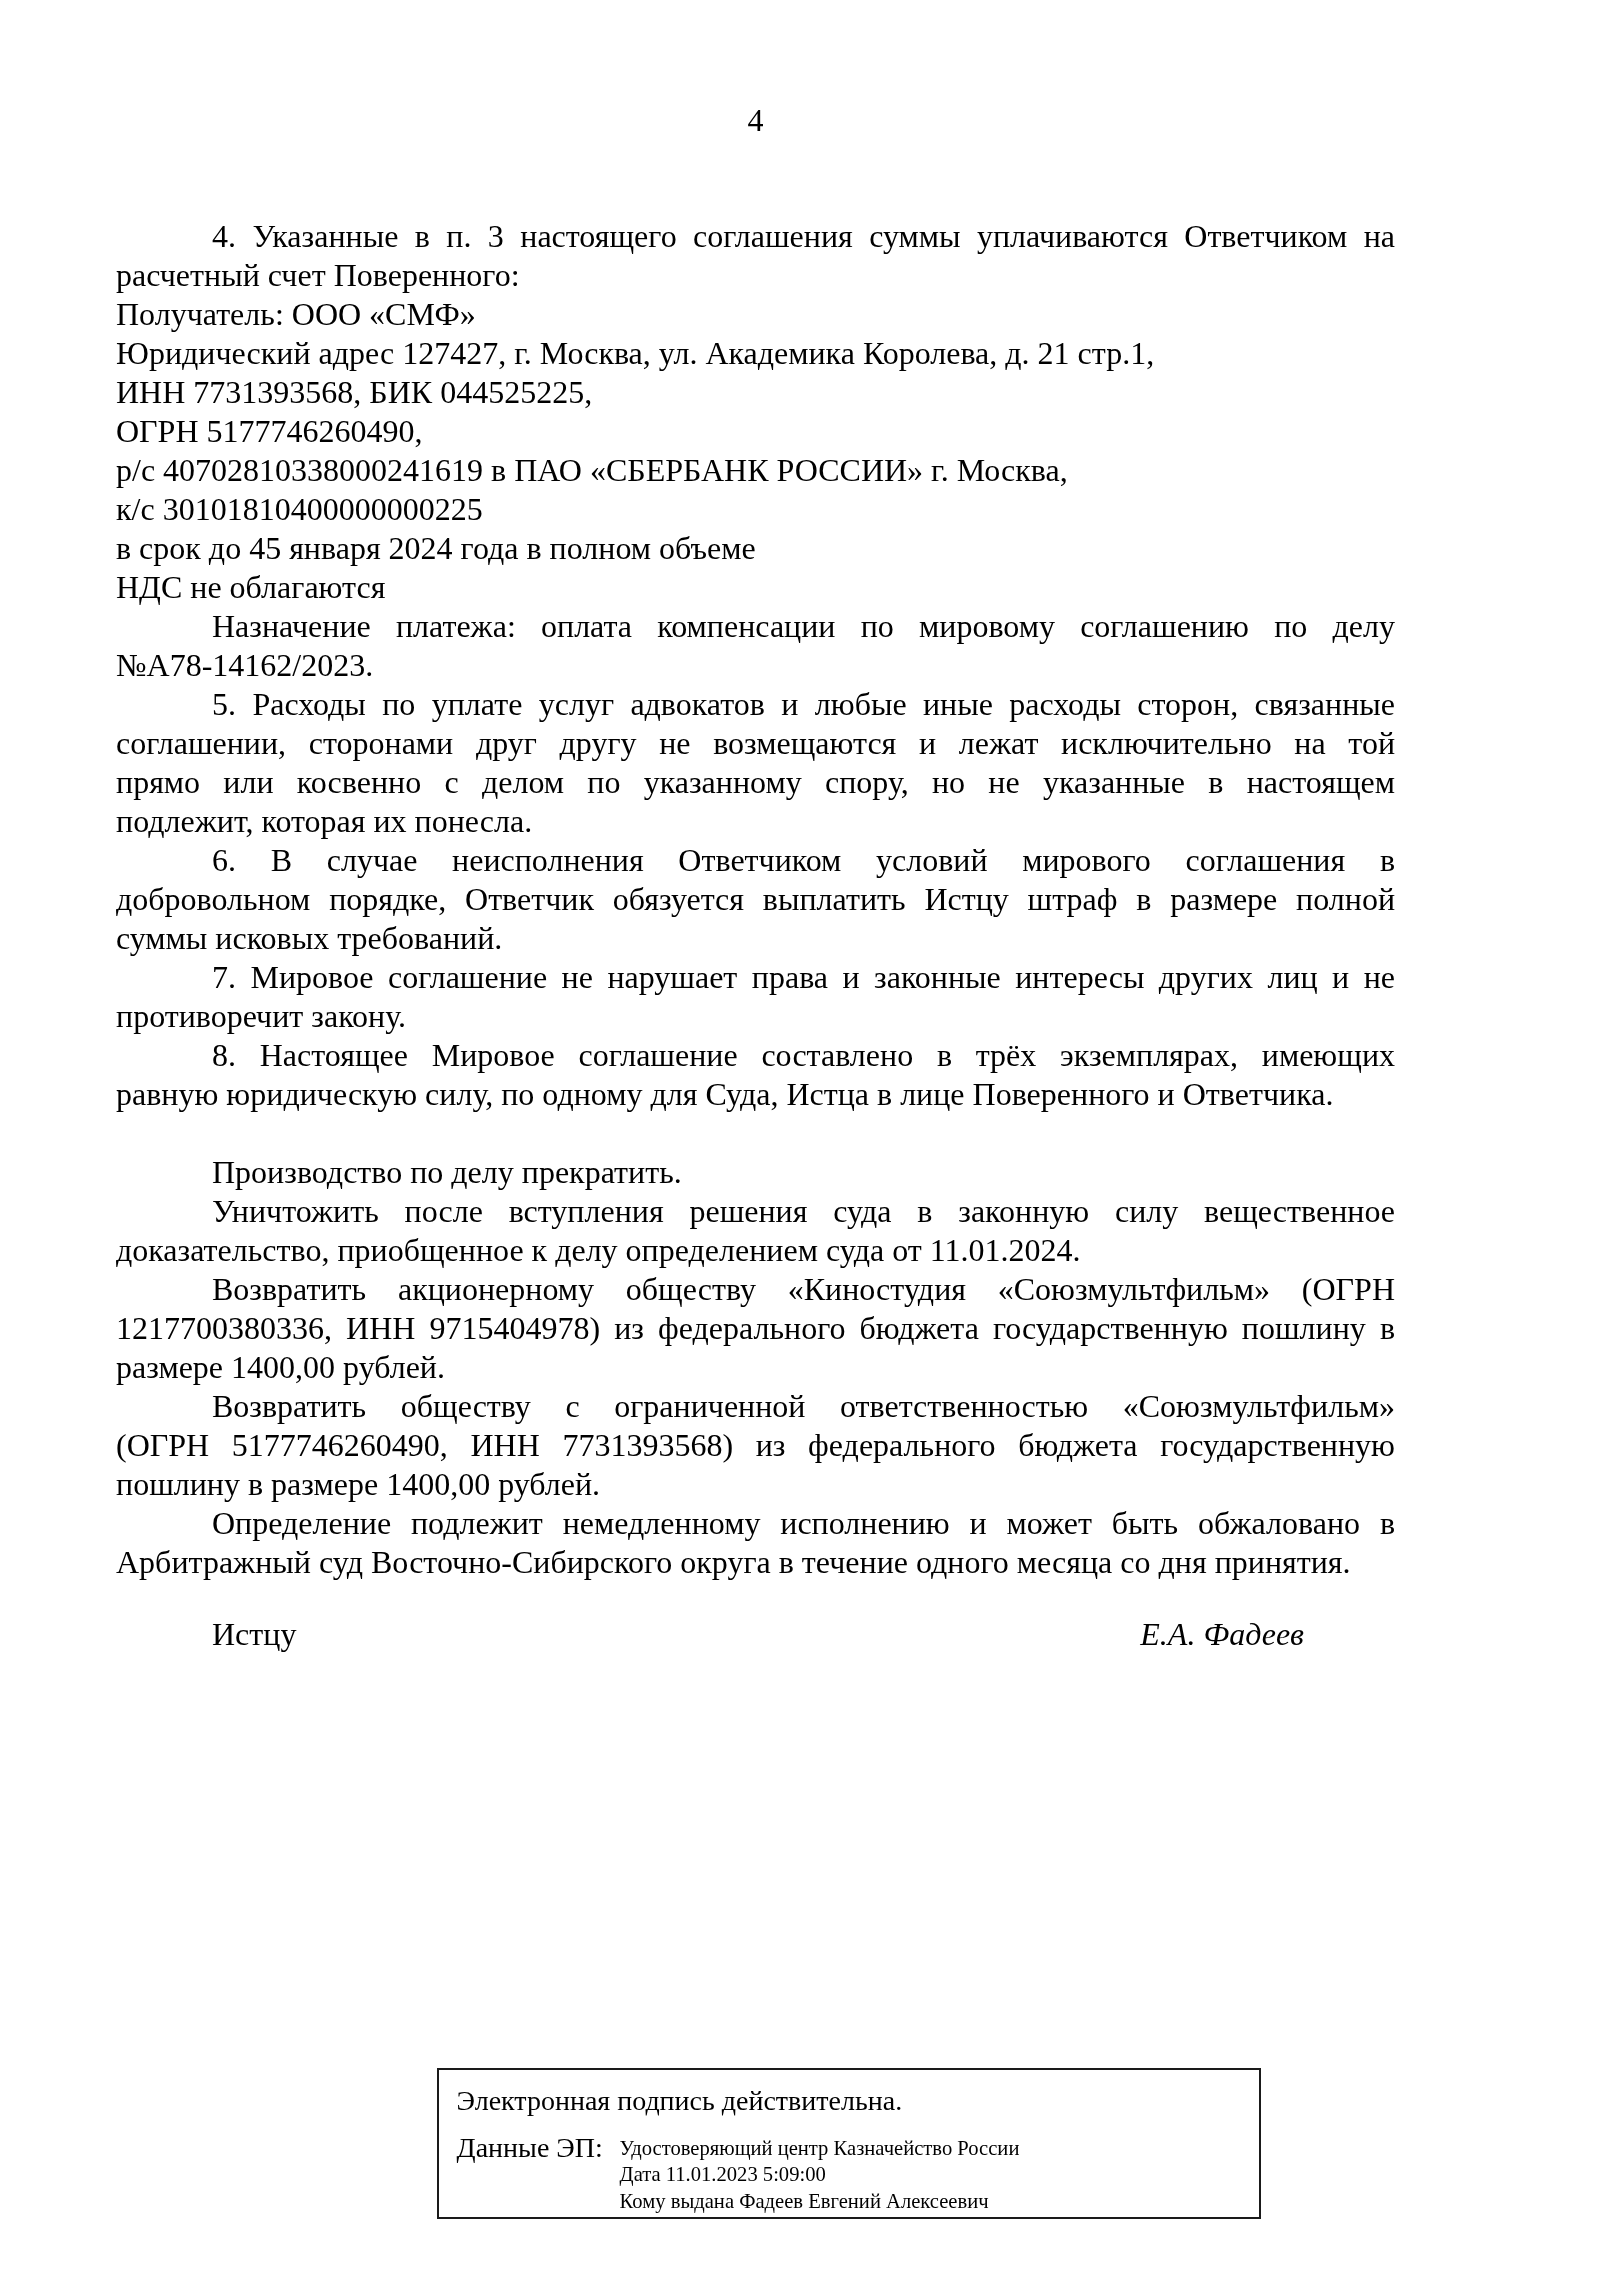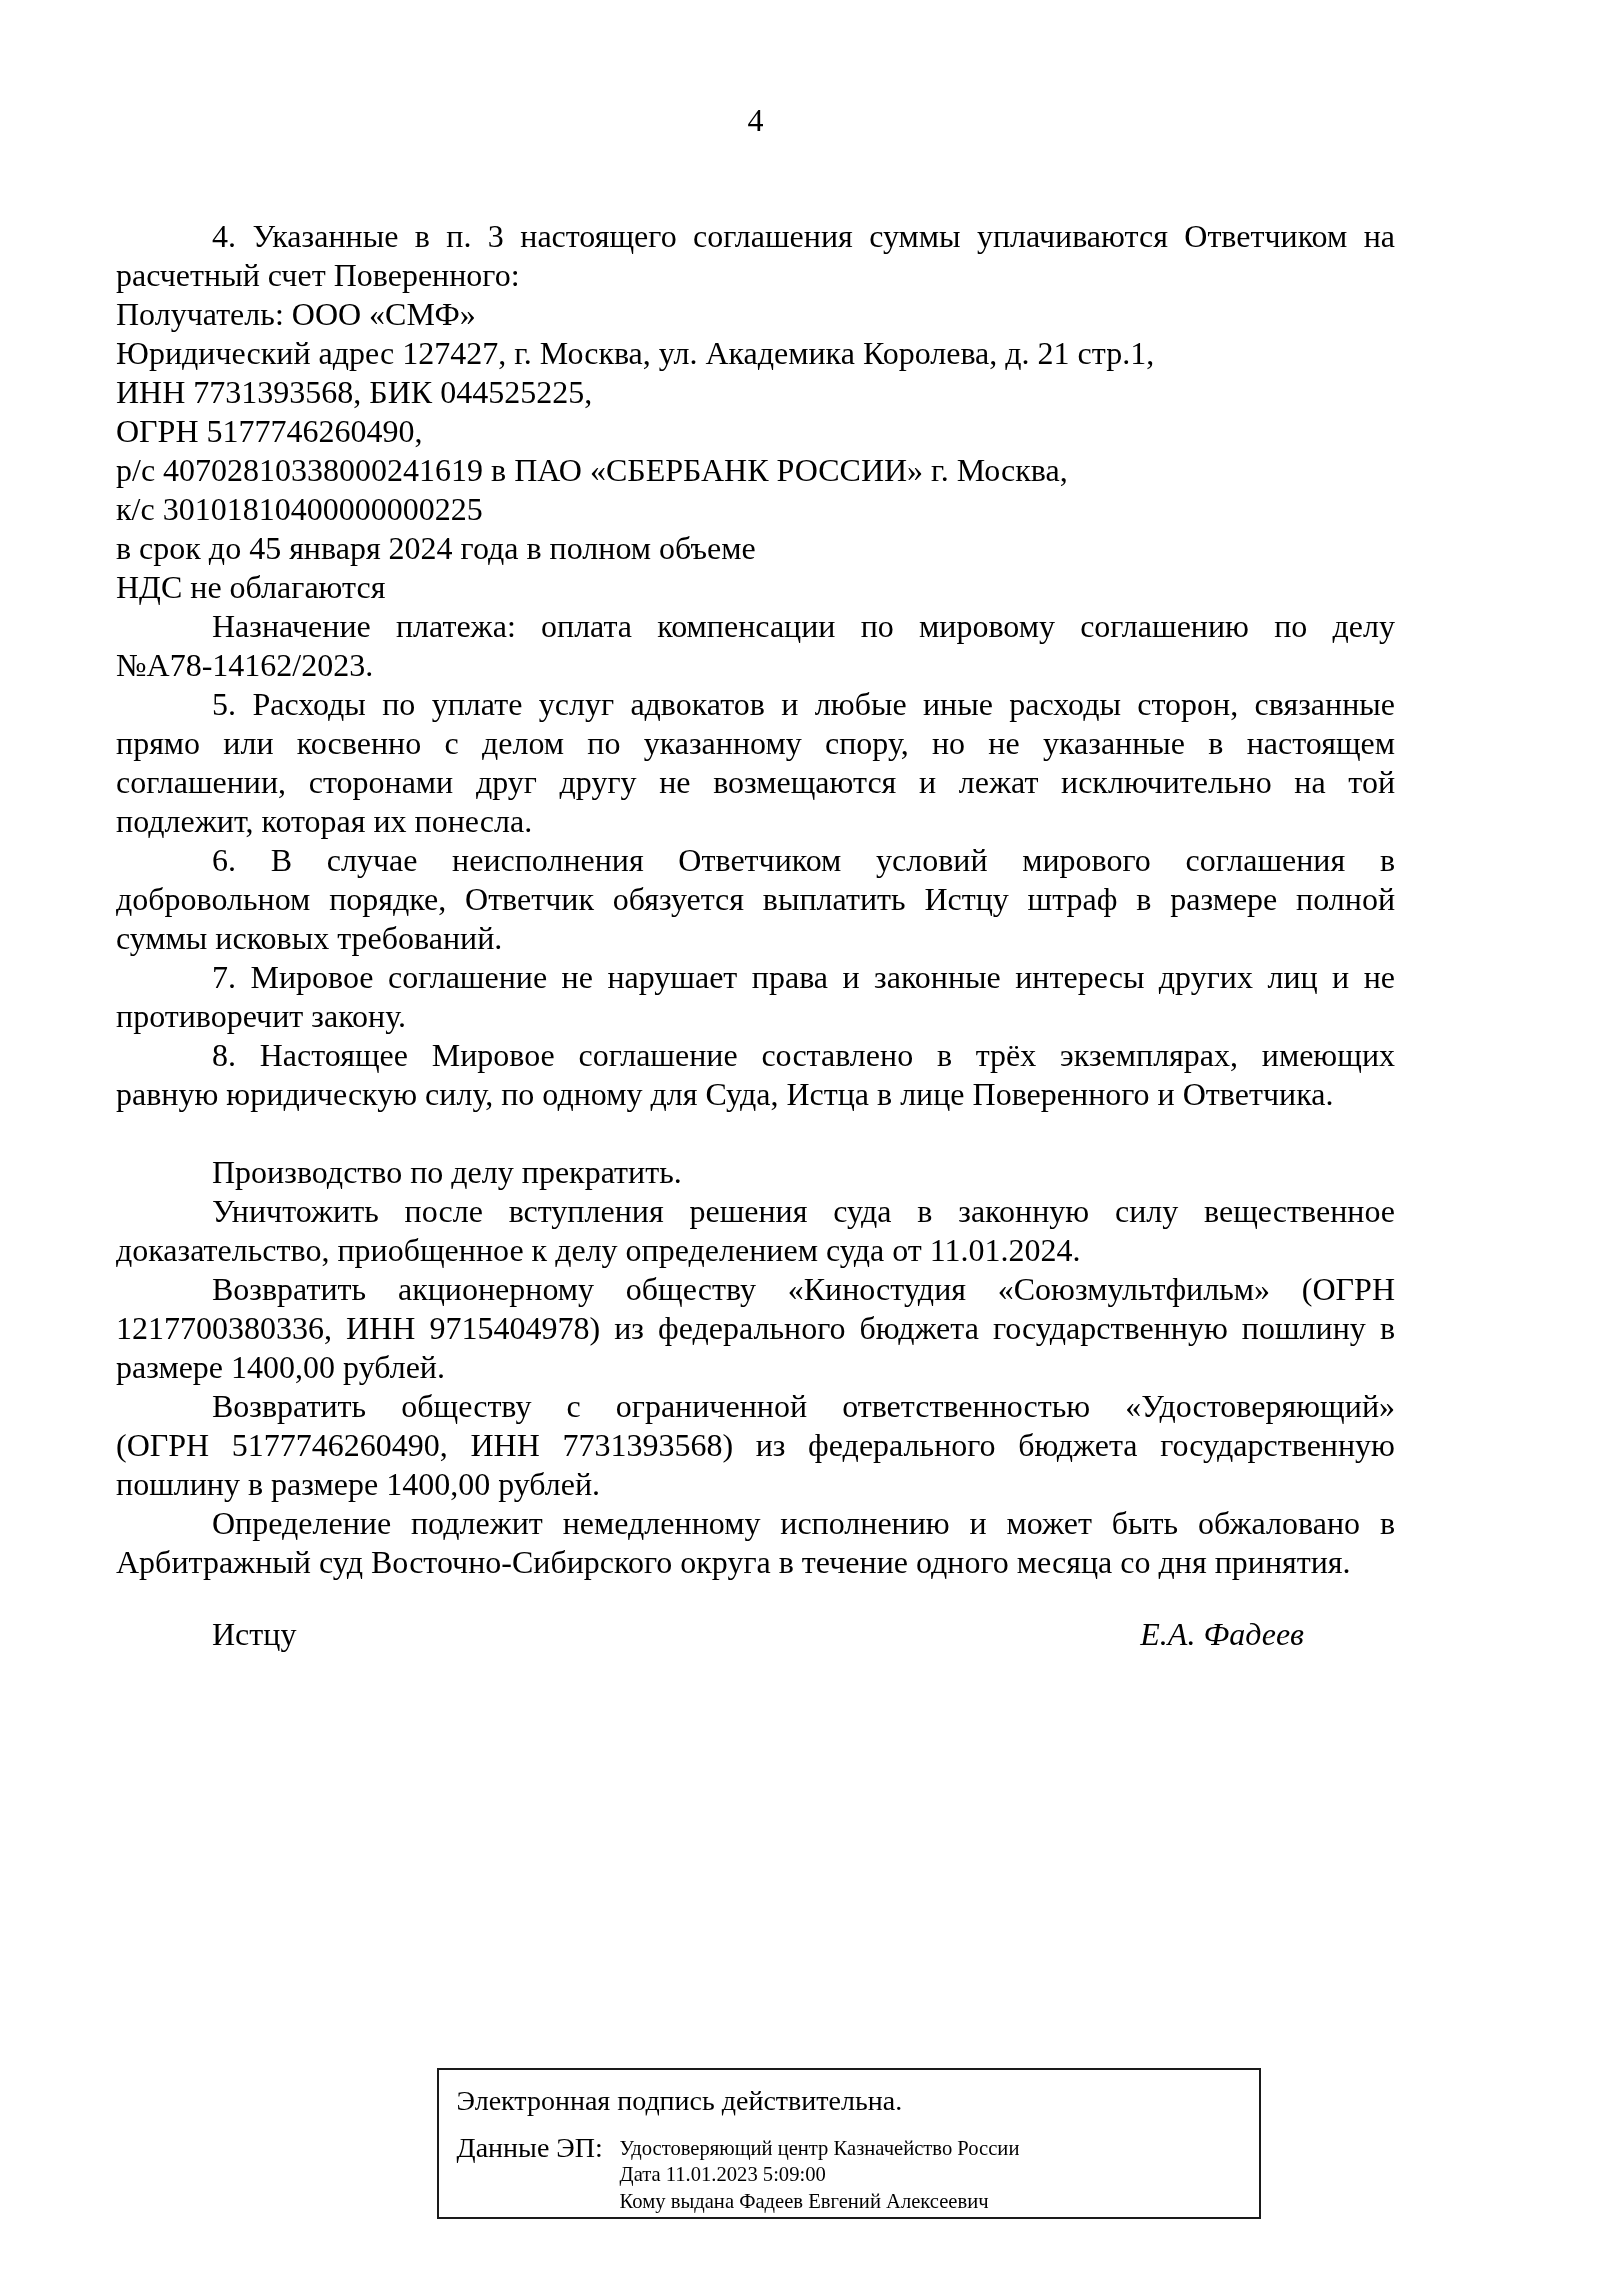--- a/index.html
+++ b/index.html
@@ -84,22 +84,22 @@
         <div class="ln">НДС не облагаются</div>
       </div>
 
       <div class="para">
         <div class="ln ind str">Назначение платежа: оплата компенсации по мировому соглашению по делу</div>
         <div class="ln">№А78-14162/2023.</div>
       </div>
 
       <div class="para">
         <div class="ln ind str">5. Расходы по уплате услуг адвокатов и любые иные расходы сторон, связанные</div>
+        <div class="ln str">соглашении, сторонами друг другу не возмещаются и лежат исключительно на той</div>
         <div class="ln str">прямо или косвенно с делом по указанному спору, но не указанные в настоящем</div>
-        <div class="ln str">соглашении, сторонами друг другу не возмещаются и лежат исключительно на той</div>
         <div class="ln">подлежит, которая их понесла.</div>
       </div>
 
       <div class="para">
         <div class="ln ind str">6. В случае неисполнения Ответчиком условий мирового соглашения в</div>
         <div class="ln str">добровольном порядке, Ответчик обязуется выплатить Истцу штраф в размере полной</div>
         <div class="ln">суммы исковых требований.</div>
       </div>
 
       <div class="para">
@@ -124,21 +124,21 @@
         <div class="ln">доказательство, приобщенное к делу определением суда от 11.01.2024.</div>
       </div>
 
       <div class="para">
         <div class="ln ind str">Возвратить акционерному обществу «Киностудия «Союзмультфильм» (ОГРН</div>
         <div class="ln str">1217700380336, ИНН 9715404978) из федерального бюджета государственную пошлину в</div>
         <div class="ln">размере 1400,00 рублей.</div>
       </div>
 
       <div class="para">
-        <div class="ln ind str">Возвратить обществу с ограниченной ответственностью «Удостоверяющий»</div>
+        <div class="ln ind str">Возвратить обществу с ограниченной ответственностью «Союзмультфильм»</div>
         <div class="ln str">(ОГРН 5177746260490, ИНН 7731393568) из федерального бюджета государственную</div>
         <div class="ln">пошлину в размере 1400,00 рублей.</div>
       </div>
 
       <div class="para">
         <div class="ln ind str">Определение подлежит немедленному исполнению и может быть обжаловано в</div>
         <div class="ln">Арбитражный суд Восточно-Сибирского округа в течение одного месяца со дня принятия.</div>
       </div>
 
       <div class="sig-row">

